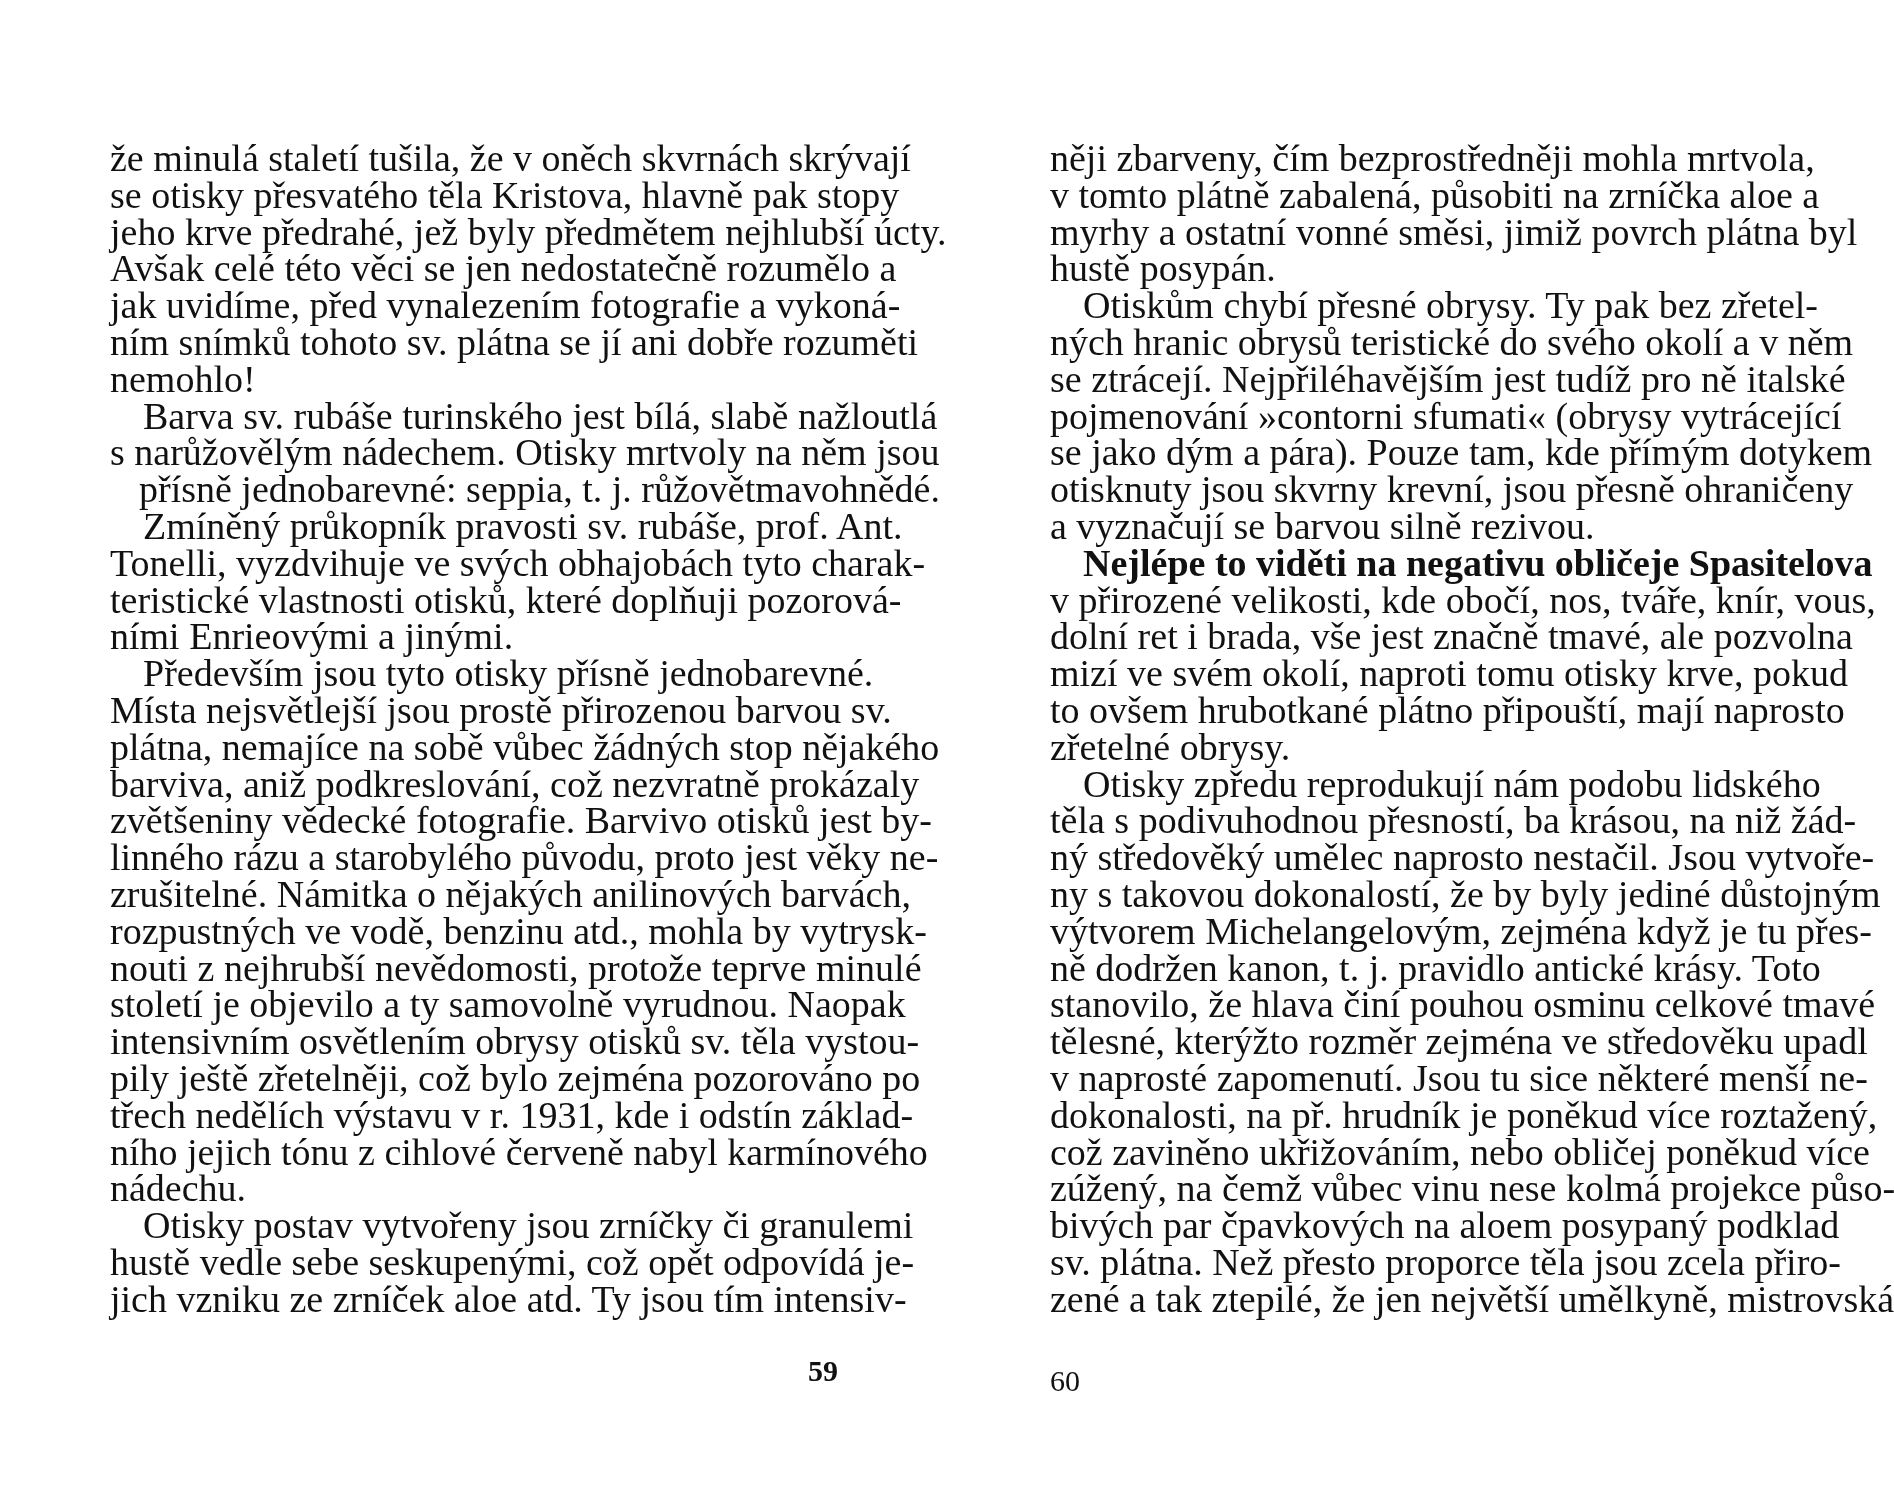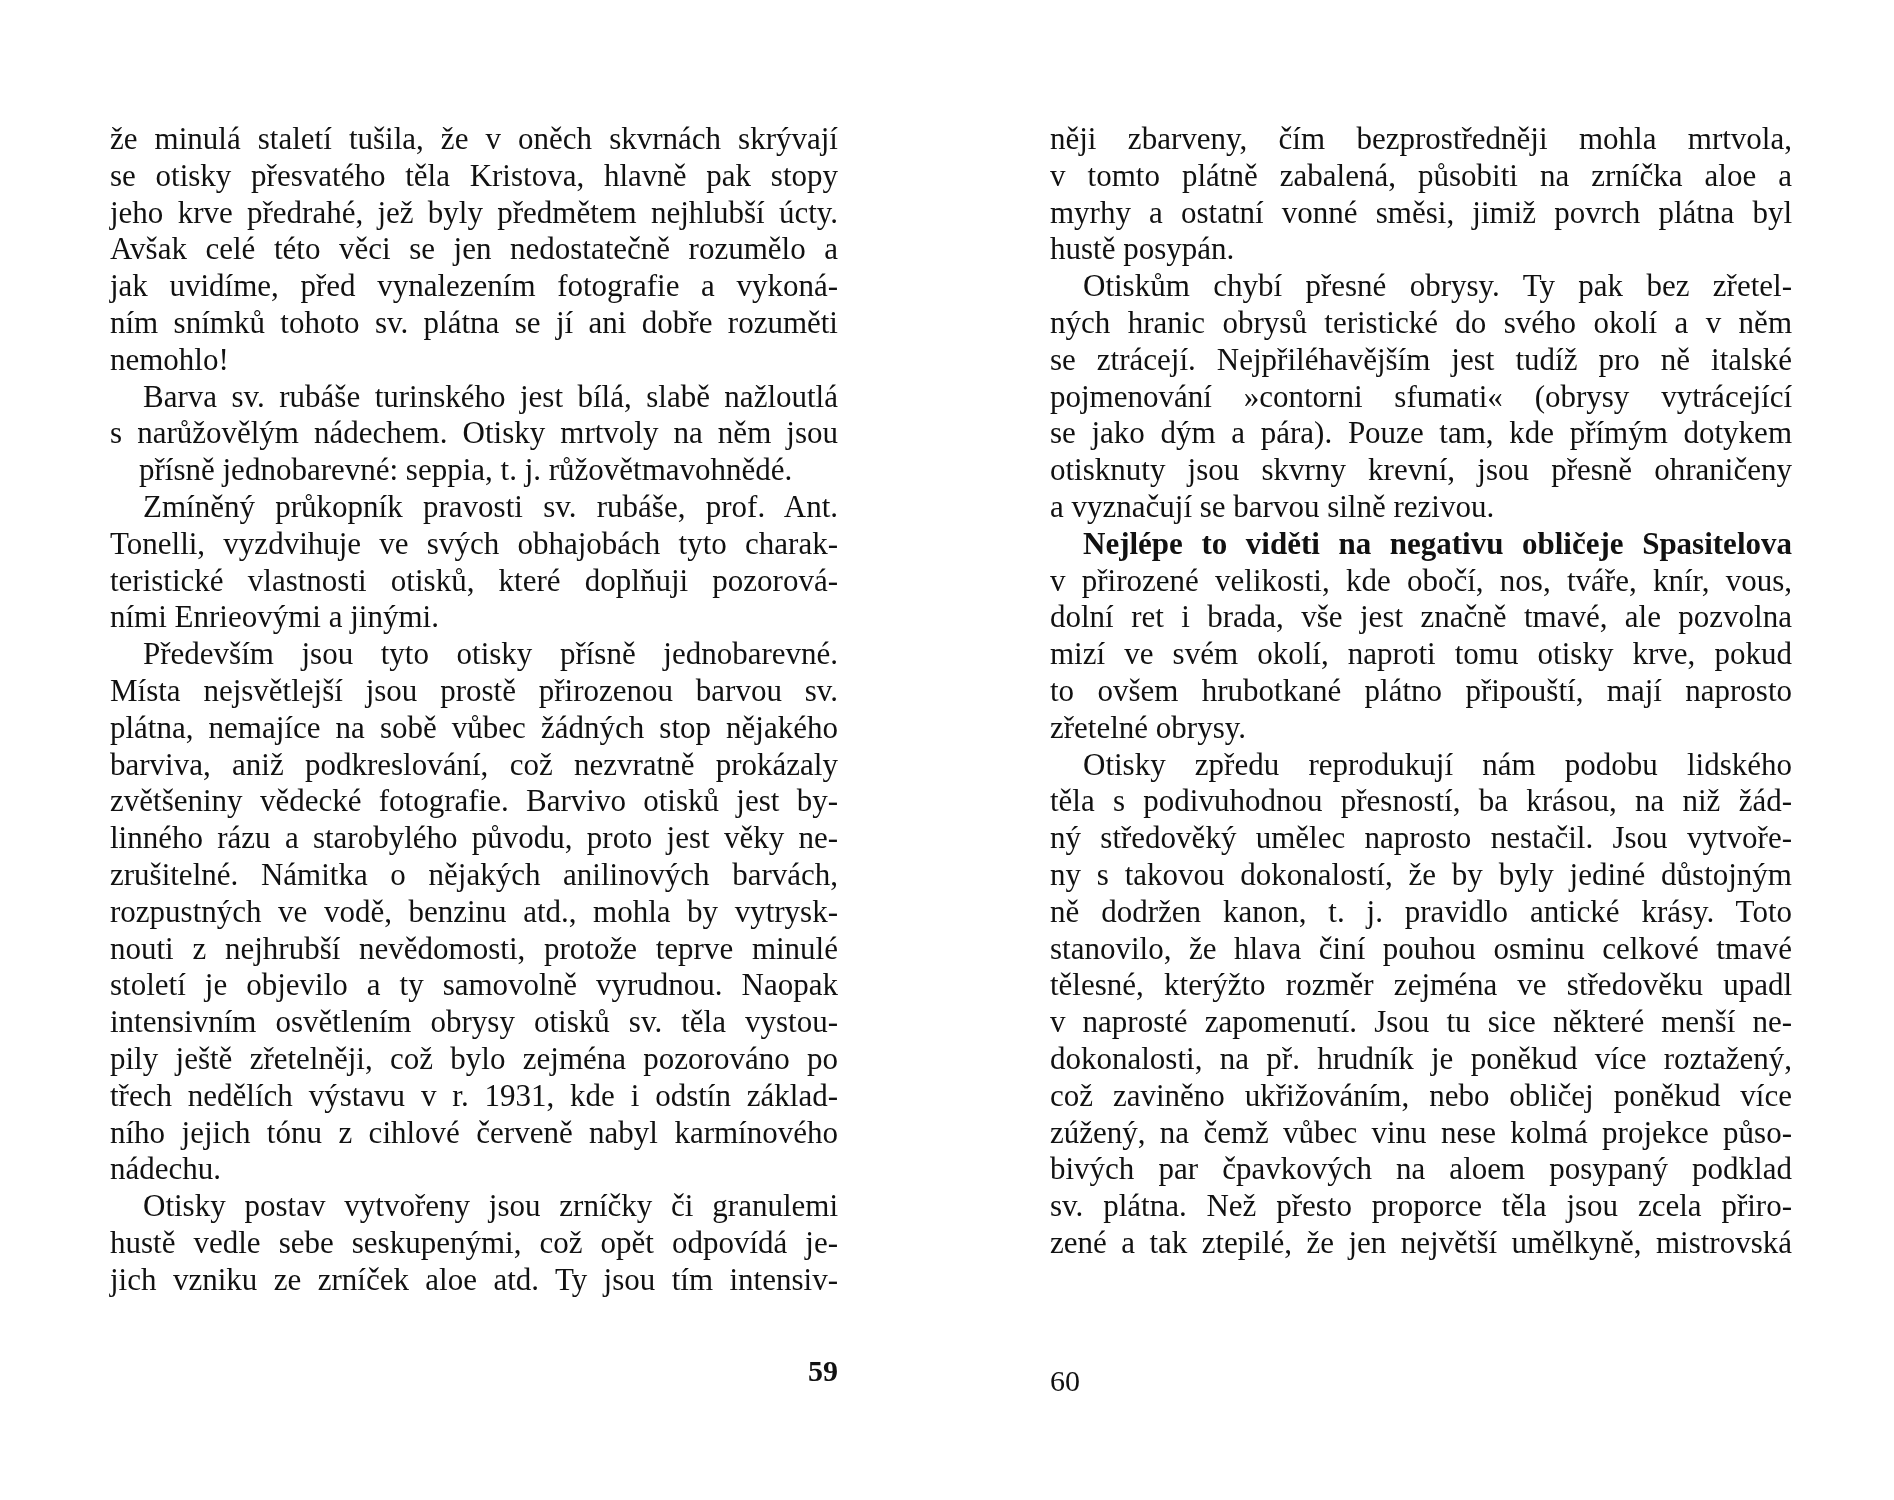--- a/index.html
+++ b/index.html
@@ -4,22 +4,22 @@
 <style>
   html, body { margin: 0; padding: 0; background: #ffffff; }
   body {
     width: 1894px; height: 1500px; position: relative; overflow: hidden;
     font-family: "Liberation Serif", "DejaVu Serif", serif;
     color: #111111;
   }
   .page { position: absolute; top: 0; height: 1500px; }
   .column {
     position: absolute;
-    top: 121px;
-    font-size: 31px;
+    top: 140px;
+    font-size: 38px;
     line-height: 36.8px;
     text-align: justify;
     -webkit-hyphens: none;
   }
   #left-col { left: 110px; width: 728px; }
   #right-col { left: 1050px; width: 742px; }
   .line {
     display: block;
     white-space: nowrap;
     text-align: justify;
@@ -94,20 +94,21 @@
     <span class="line indent" style="white-space: nowrap; font-weight: bold;"><span style="white-space: nowrap; word-spacing: 0px;">Nejlépe to viděti na negativu obličeje Spasitelova</span></span>
     <span class="line" style="white-space: nowrap;"><span style="white-space: nowrap; word-spacing: 0px;">v přirozené velikosti, kde obočí, nos, tváře, knír, vous,</span></span>
     <span class="line" style="white-space: nowrap;"><span style="white-space: nowrap; word-spacing: 0px;">dolní ret i brada, vše jest značně tmavé, ale pozvolna</span></span>
     <span class="line" style="white-space: nowrap;"><span style="white-space: nowrap; word-spacing: 0px;">mizí ve svém okolí, naproti tomu otisky krve, pokud</span></span>
     <span class="line" style="white-space: nowrap;"><span style="white-space: nowrap; word-spacing: 0px;">to ovšem hrubotkané plátno připouští, mají naprosto</span></span>
     <span class="line last" style="white-space: nowrap;"><span style="white-space: nowrap;">zřetelné obrysy.</span></span>
     <span class="line indent" style="white-space: nowrap;"><span style="white-space: nowrap; word-spacing: 0px;">Otisky zpředu reprodukují nám podobu lidského</span></span>
     <span class="line" style="white-space: nowrap;"><span style="white-space: nowrap; word-spacing: 0px;">těla s podivuhodnou přesností, ba krásou, na niž žád-</span></span>
     <span class="line" style="white-space: nowrap;"><span style="white-space: nowrap; word-spacing: 0px;">ný středověký umělec naprosto nestačil. Jsou vytvoře-</span></span>
     <span class="line" style="white-space: nowrap;"><span style="white-space: nowrap; word-spacing: 0px;">ny s takovou dokonalostí, že by byly jediné důstojným</span></span>
+    <span class="line" style="white-space: nowrap;"><span style="white-space: nowrap; word-spacing: 0px;">výtvorem Michelangelovým, zejména když je tu přes-</span></span>
     <span class="line" style="white-space: nowrap;"><span style="white-space: nowrap; word-spacing: 0px;">ně dodržen kanon, t. j. pravidlo antické krásy. Toto</span></span>
     <span class="line" style="white-space: nowrap;"><span style="white-space: nowrap; word-spacing: 0px;">stanovilo, že hlava činí pouhou osminu celkové tmavé</span></span>
     <span class="line" style="white-space: nowrap;"><span style="white-space: nowrap; word-spacing: 0px;">tělesné, kterýžto rozměr zejména ve středověku upadl</span></span>
     <span class="line" style="white-space: nowrap;"><span style="white-space: nowrap; word-spacing: 0px;">v naprosté zapomenutí. Jsou tu sice některé menší ne-</span></span>
     <span class="line" style="white-space: nowrap;"><span style="white-space: nowrap; word-spacing: 0px;">dokonalosti, na př. hrudník je poněkud více roztažený,</span></span>
     <span class="line" style="white-space: nowrap;"><span style="white-space: nowrap; word-spacing: 0px;">což zaviněno ukřižováním, nebo obličej poněkud více</span></span>
     <span class="line" style="white-space: nowrap;"><span style="white-space: nowrap; word-spacing: 0px;">zúžený, na čemž vůbec vinu nese kolmá projekce půso-</span></span>
     <span class="line" style="white-space: nowrap;"><span style="white-space: nowrap; word-spacing: 0px;">bivých par čpavkových na aloem posypaný podklad</span></span>
     <span class="line" style="white-space: nowrap;"><span style="white-space: nowrap; word-spacing: 0px;">sv. plátna. Než přesto proporce těla jsou zcela přiro-</span></span>
     <span class="line" style="white-space: nowrap;"><span style="white-space: nowrap; word-spacing: 0px;">zené a tak ztepilé, že jen největší umělkyně, mistrovská</span></span>

